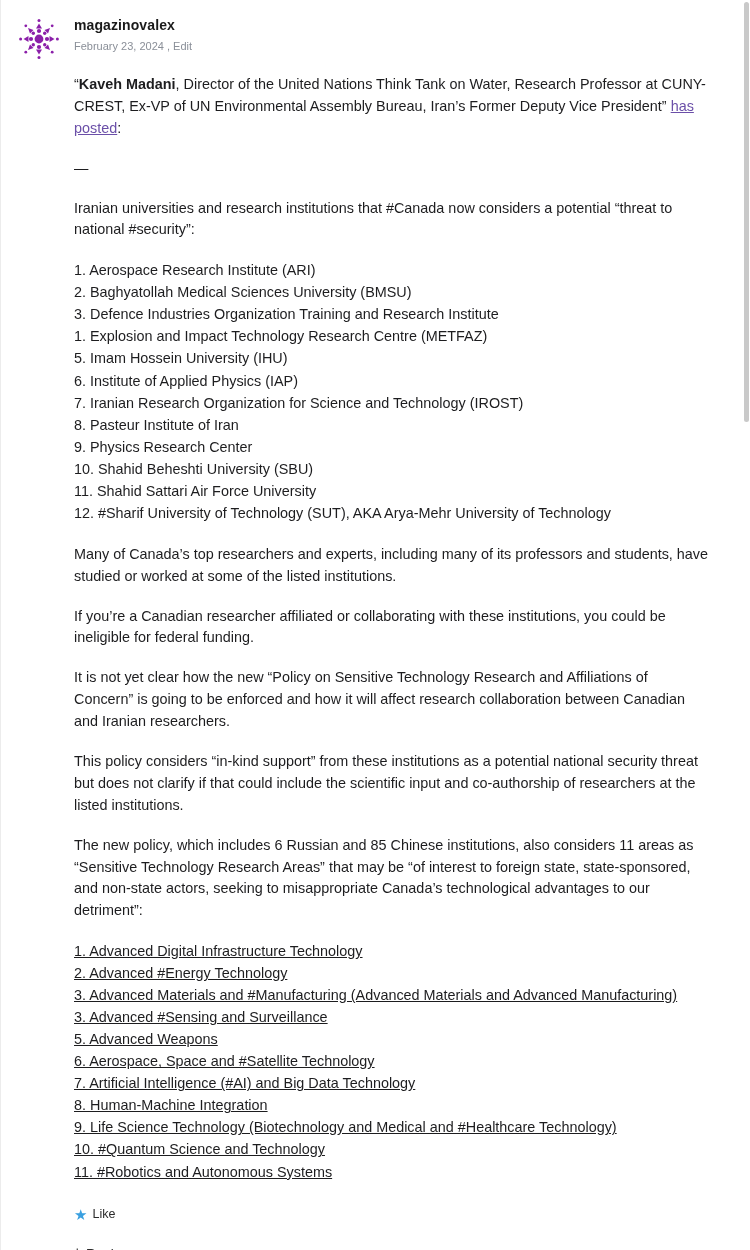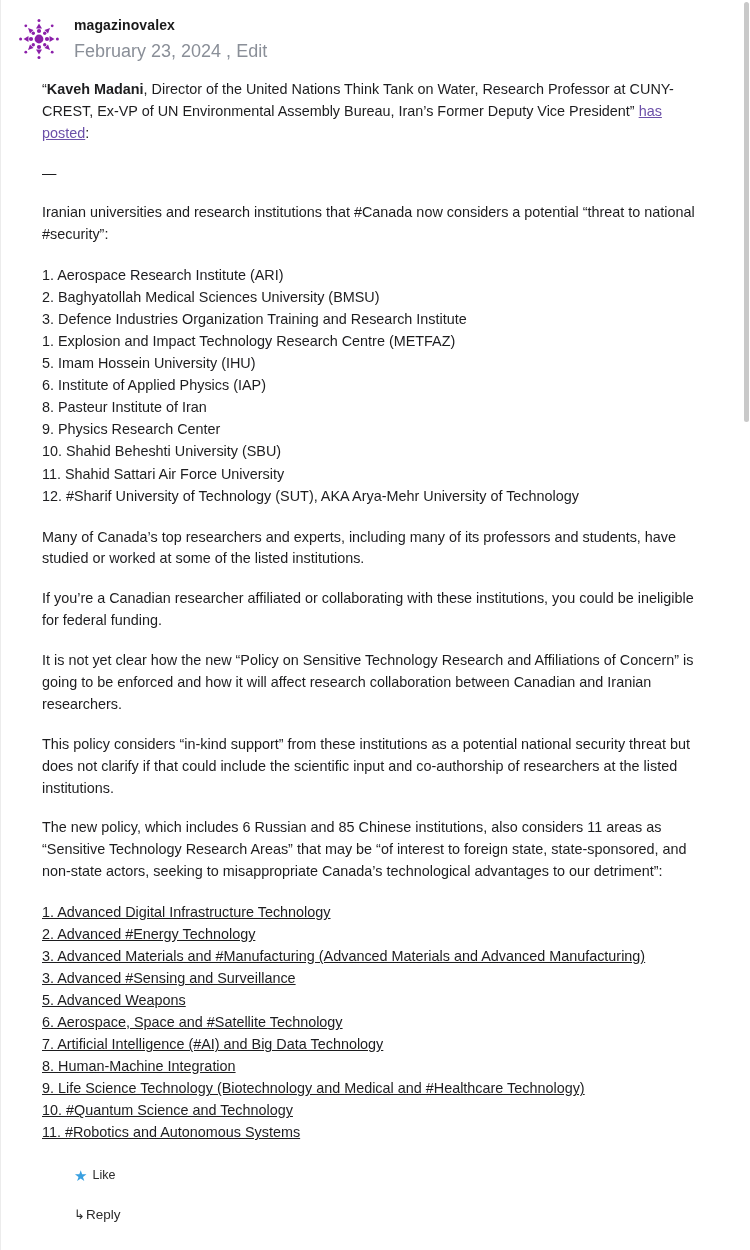--- a/index.html
+++ b/index.html
@@ -35,32 +35,32 @@
     padding-top: 2px;
   }
   .author {
     font-size: 14px;
     font-weight: bold;
     color: #1a1a1a;
     line-height: 1.35;
     letter-spacing: 0.1px;
   }
   .meta {
-    font-size: 18px;
+    font-size: 11px;
     color: #8a8f98;
     line-height: 1.5;
     margin-top: 3px;
   }
   .meta .edit-link {
     color: #8a8f98;
     text-decoration: none;
     cursor: pointer;
   }
   .body {
-    margin-left: 24px;
+    margin-left: 56px;
     margin-top: 14px;
     font-size: 14.4px;
     color: #1d1d1f;
     line-height: 1.52;
   }
   .body p {
     margin: 0 0 18px 0;
   }
   .quote-intro {
     margin-bottom: 22px;
@@ -195,20 +195,21 @@
 
     <p>Iranian universities and research institutions that #Canada now considers a potential “threat to national #security”:</p>
 
     <div class="list">
       <div class="list-item">1. Aerospace Research Institute (ARI)</div>
       <div class="list-item">2. Baghyatollah Medical Sciences University (BMSU)</div>
       <div class="list-item">3. Defence Industries Organization Training and Research Institute</div>
       <div class="list-item">1. Explosion and Impact Technology Research Centre (METFAZ)</div>
       <div class="list-item">5. Imam Hossein University (IHU)</div>
       <div class="list-item">6. Institute of Applied Physics (IAP)</div>
+      <div class="list-item">7. Iranian Research Organization for Science and Technology (IROST)</div>
       <div class="list-item">8. Pasteur Institute of Iran</div>
       <div class="list-item">9. Physics Research Center</div>
       <div class="list-item">10. Shahid Beheshti University (SBU)</div>
       <div class="list-item">11. Shahid Sattari Air Force University</div>
       <div class="list-item">12. #Sharif University of Technology (SUT), AKA Arya-Mehr University of Technology</div>
     </div>
 
     <p>Many of Canada’s top researchers and experts, including many of its professors and students, have studied or worked at some of the listed institutions.</p>
     <p>If you’re a Canadian researcher affiliated or collaborating with these institutions, you could be ineligible for federal funding.</p>
     <p>It is not yet clear how the new “Policy on Sensitive Technology Research and Affiliations of Concern” is going to be enforced and how it will affect research collaboration between Canadian and Iranian researchers.</p>

